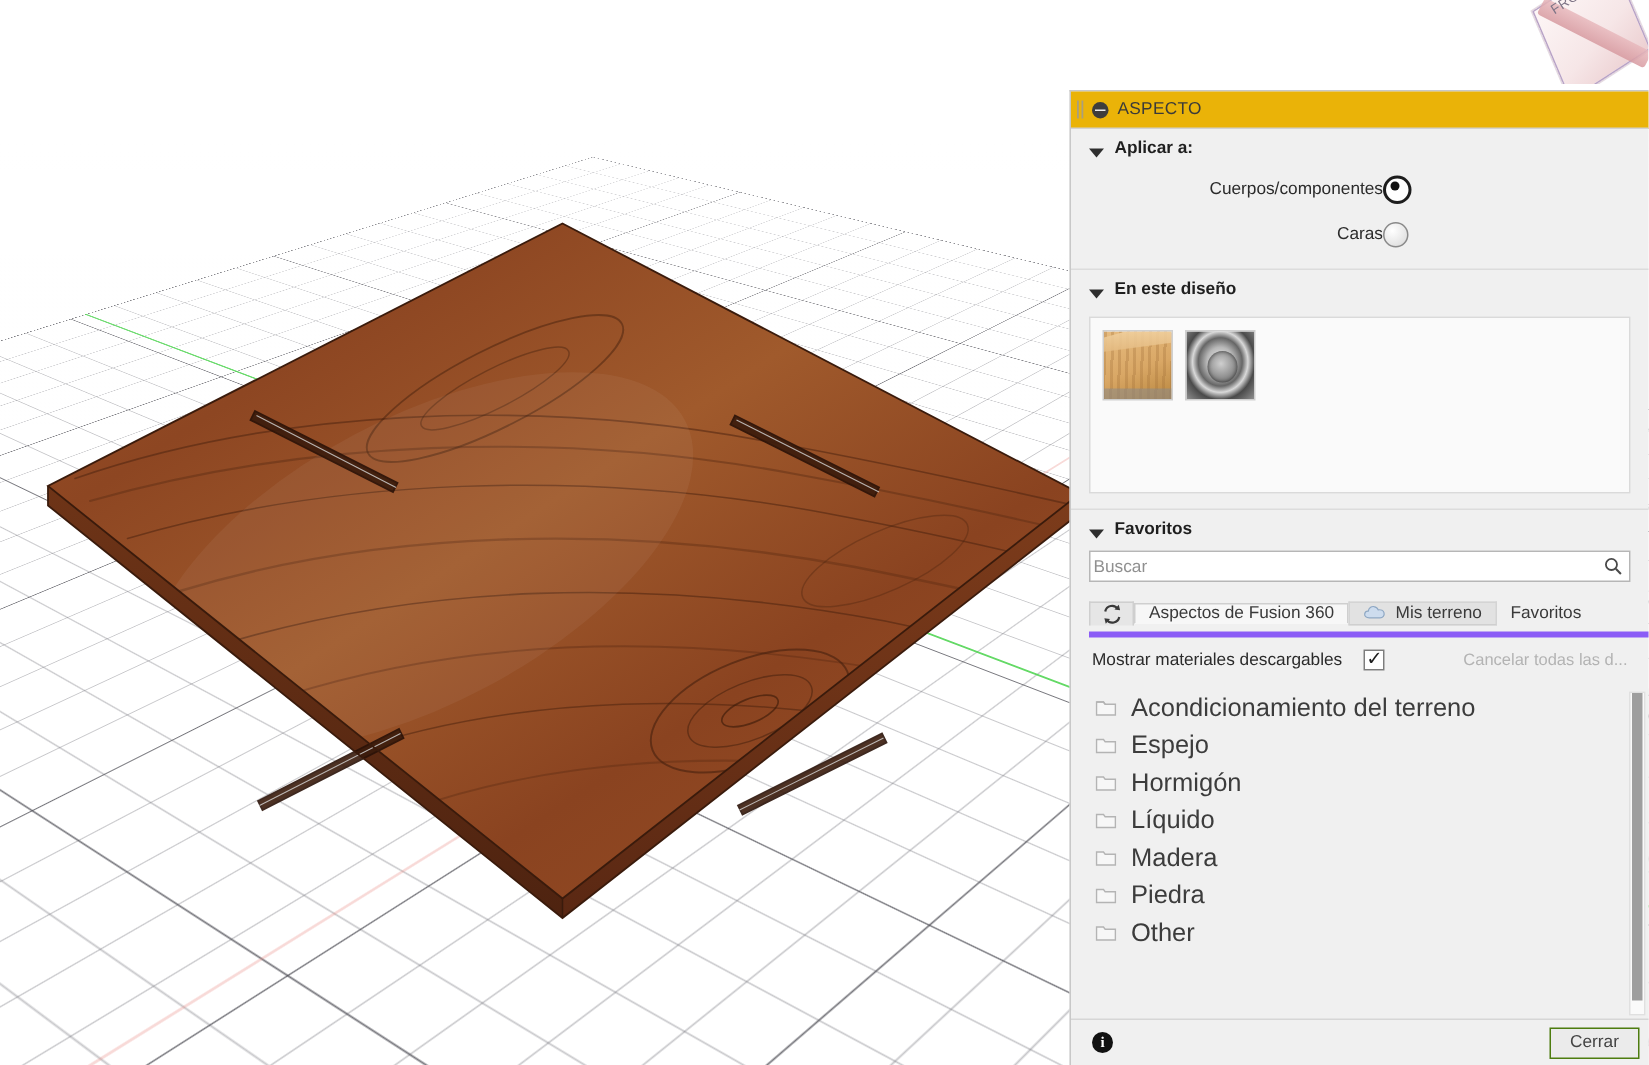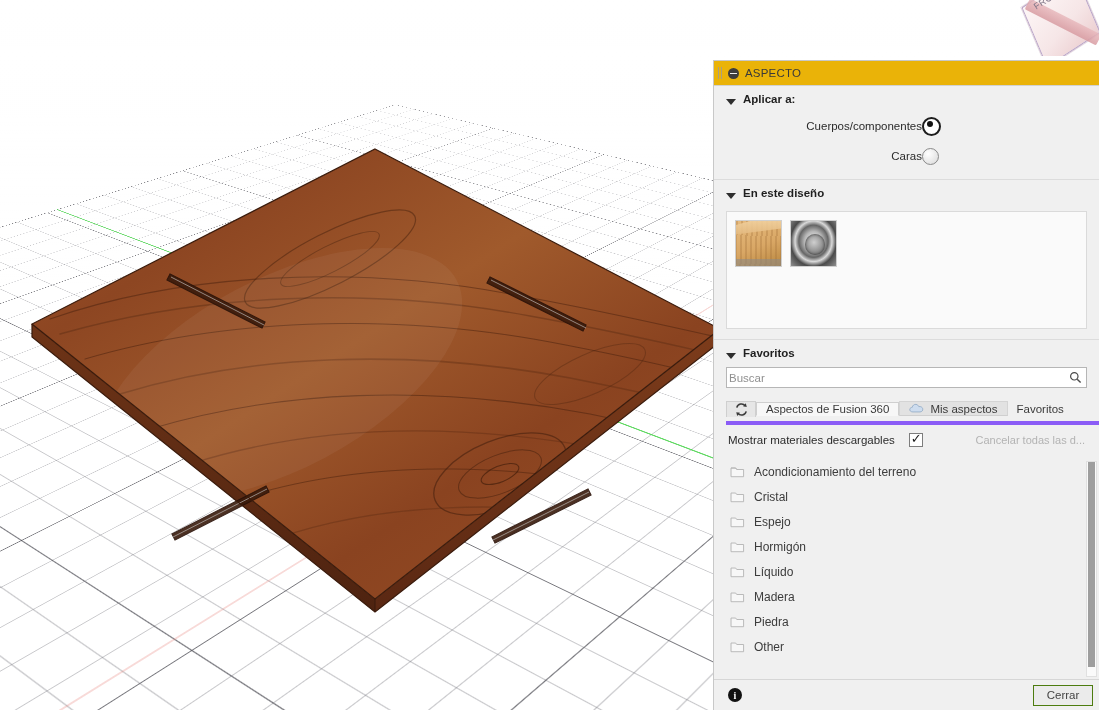--- a/index.html
+++ b/index.html
@@ -225,21 +225,21 @@
   }
   .cancel-dl { margin-left:auto; margin-right:14px; font-size:11px; color:#b3b3b3; }
 
   
   #folder-list {
     flex:1 1 auto; margin: 4px 0 0 0; overflow:hidden; position:relative;
     background:#f0f0f0; border-bottom:1px solid #d6d6d6;
   }
   .folder-row {
     display:flex; align-items:center; gap:9px; height:25px; padding-left:16px;
-    font-size:12px; color:#3c3c3c;
+    font-size:17px; color:#3c3c3c;
   }
   .f-ico{ width:15px; height:12px; flex:0 0 auto;}
   #list-scrollbar{
     position:absolute; right:2px; top:2px; width:11px; bottom:2px;
     background:#fafafa; border:1px solid #e0e0e0; box-sizing:border-box;
   }
   #list-scrollbar .thumb{
     position:absolute; left:1px; right:1px; top:0px; height:96%;
     background:#9e9e9e;
   }
@@ -412,21 +412,21 @@
       </div>
       <div class="tab active">
         <span>Aspectos de Fusion 360</span>
       </div>
       <div class="tab inactive">
         <span>
           <svg width="16" height="11" viewBox="0 0 18 12">
             <path d="M4.4 11 C1.9 11 0.6 9.5 0.9 7.9 C1.2 6.4 2.6 5.8 3.6 5.9 C3.9 3.6 5.9 2.2 7.9 2.5 C9.5 2.7 10.6 3.8 11 5 C13.1 4.6 15 5.6 15.4 7.3 C15.9 9.3 14.5 11 12.4 11 Z" fill="#cddcee" stroke="#8fa8c4" stroke-width="0.9"></path>
           </svg>
         </span>
-        <span>Mis aspectos</span>
+        <span>Mis terreno</span>
       </div>
       <div class="tab plain">
         <span>Favoritos</span>
       </div>
     </div>
 
     <div id="dl-row">
       <span class="lbl">Mostrar materiales descargables</span>
       <span class="chk"></span>
       <span class="cancel-dl">Cancelar todas las d...</span>
@@ -437,26 +437,20 @@
         <svg class="f-ico" viewBox="0 0 16 13">
             <path d="M1 2.2 L6 2.2 L7.2 3.8 L14.6 3.8 L14.6 11.6 L1 11.6 Z" fill="#f7f7f7" stroke="#b4b4b4" stroke-width="1"></path>
             <path d="M1 2.2 L6 2.2 L7.2 3.8" fill="none" stroke="#b4b4b4" stroke-width="1"></path>
           </svg>
         <span>Acondicionamiento del terreno</span>
       </div>
       <div class="folder-row">
         <svg class="f-ico" viewBox="0 0 16 13">
             <path d="M1 2.2 L6 2.2 L7.2 3.8 L14.6 3.8 L14.6 11.6 L1 11.6 Z" fill="#f7f7f7" stroke="#b4b4b4" stroke-width="1"></path>
           </svg>
-        <span>Cristal</span>
-      </div>
-      <div class="folder-row">
-        <svg class="f-ico" viewBox="0 0 16 13">
-            <path d="M1 2.2 L6 2.2 L7.2 3.8 L14.6 3.8 L14.6 11.6 L1 11.6 Z" fill="#f7f7f7" stroke="#b4b4b4" stroke-width="1"></path>
-          </svg>
         <span>Espejo</span>
       </div>
       <div class="folder-row">
         <svg class="f-ico" viewBox="0 0 16 13">
             <path d="M1 2.2 L6 2.2 L7.2 3.8 L14.6 3.8 L14.6 11.6 L1 11.6 Z" fill="#f7f7f7" stroke="#b4b4b4" stroke-width="1"></path>
           </svg>
         <span>Hormigón</span>
       </div>
       <div class="folder-row">
         <svg class="f-ico" viewBox="0 0 16 13">

